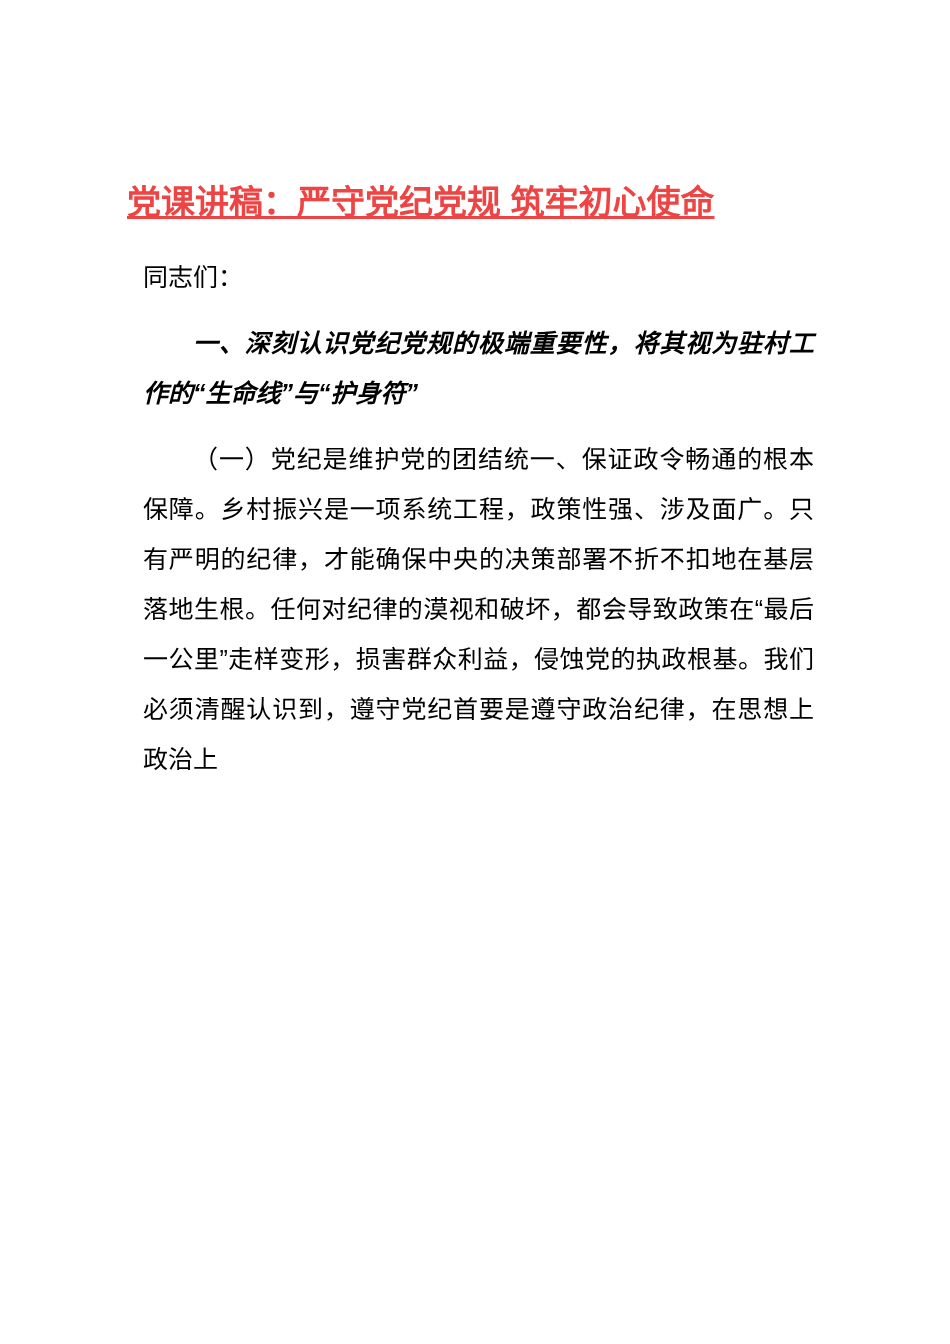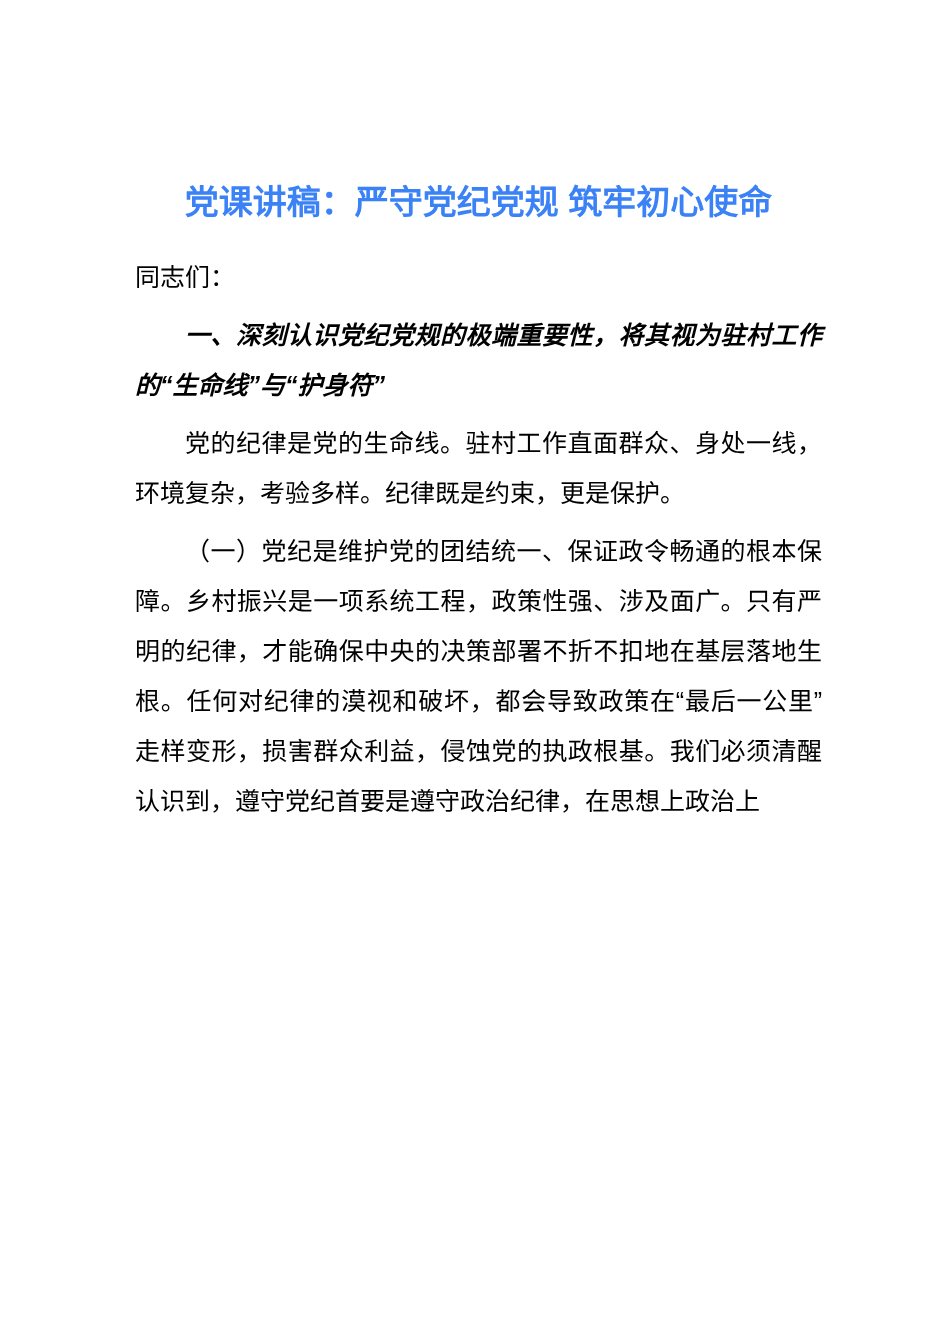--- a/index.html
+++ b/index.html
@@ -17,26 +17,27 @@
     color: #000000;
   }
   .content {
     padding: 176px 120px 0 127px; 
   }
   .doc-title {
     margin: 0 0 24px 0;
     font-size: 34px;
     font-weight: 700;
     line-height: 52px;
-    text-align: center;
-    color: #3b82f6;
+    text-align: left;
+    color: #ef4444;
     white-space: nowrap;
+    text-decoration: underline;
   }
   .para {
-    margin: 8px;
+    margin: 16px;
     font-size: 25px;
     line-height: 50px;
     text-align: justify;
     text-justify: inter-ideograph;
     color: #000000;
     word-break: break-all;
   }
   .para.indent {
     text-indent: 50px; 
   }
@@ -47,17 +48,16 @@
 </style>
 </head>
 <body>
 
 <div class="page">
   <div class="content">
     <h1 class="doc-title">党课讲稿：严守党纪党规 筑牢初心使命</h1>
     <div id="doc-body">
         <p class="para">同志们：</p>
         <p class="para indent bold">一、深刻认识党纪党规的极端重要性，将其视为驻村工作的“生命线”与“护身符”</p>
-        <p class="para indent">党的纪律是党的生命线。驻村工作直面群众、身处一线，环境复杂，考验多样。纪律既是约束，更是保护。</p>
         <p class="para indent">（一）党纪是维护党的团结统一、保证政令畅通的根本保障。乡村振兴是一项系统工程，政策性强、涉及面广。只有严明的纪律，才能确保中央的决策部署不折不扣地在基层落地生根。任何对纪律的漠视和破坏，都会导致政策在“最后一公里”走样变形，损害群众利益，侵蚀党的执政根基。我们必须清醒认识到，遵守党纪首要是遵守政治纪律，在思想上政治上</p>
       </div>
   </div>
 </div>
 
 </body></html>

